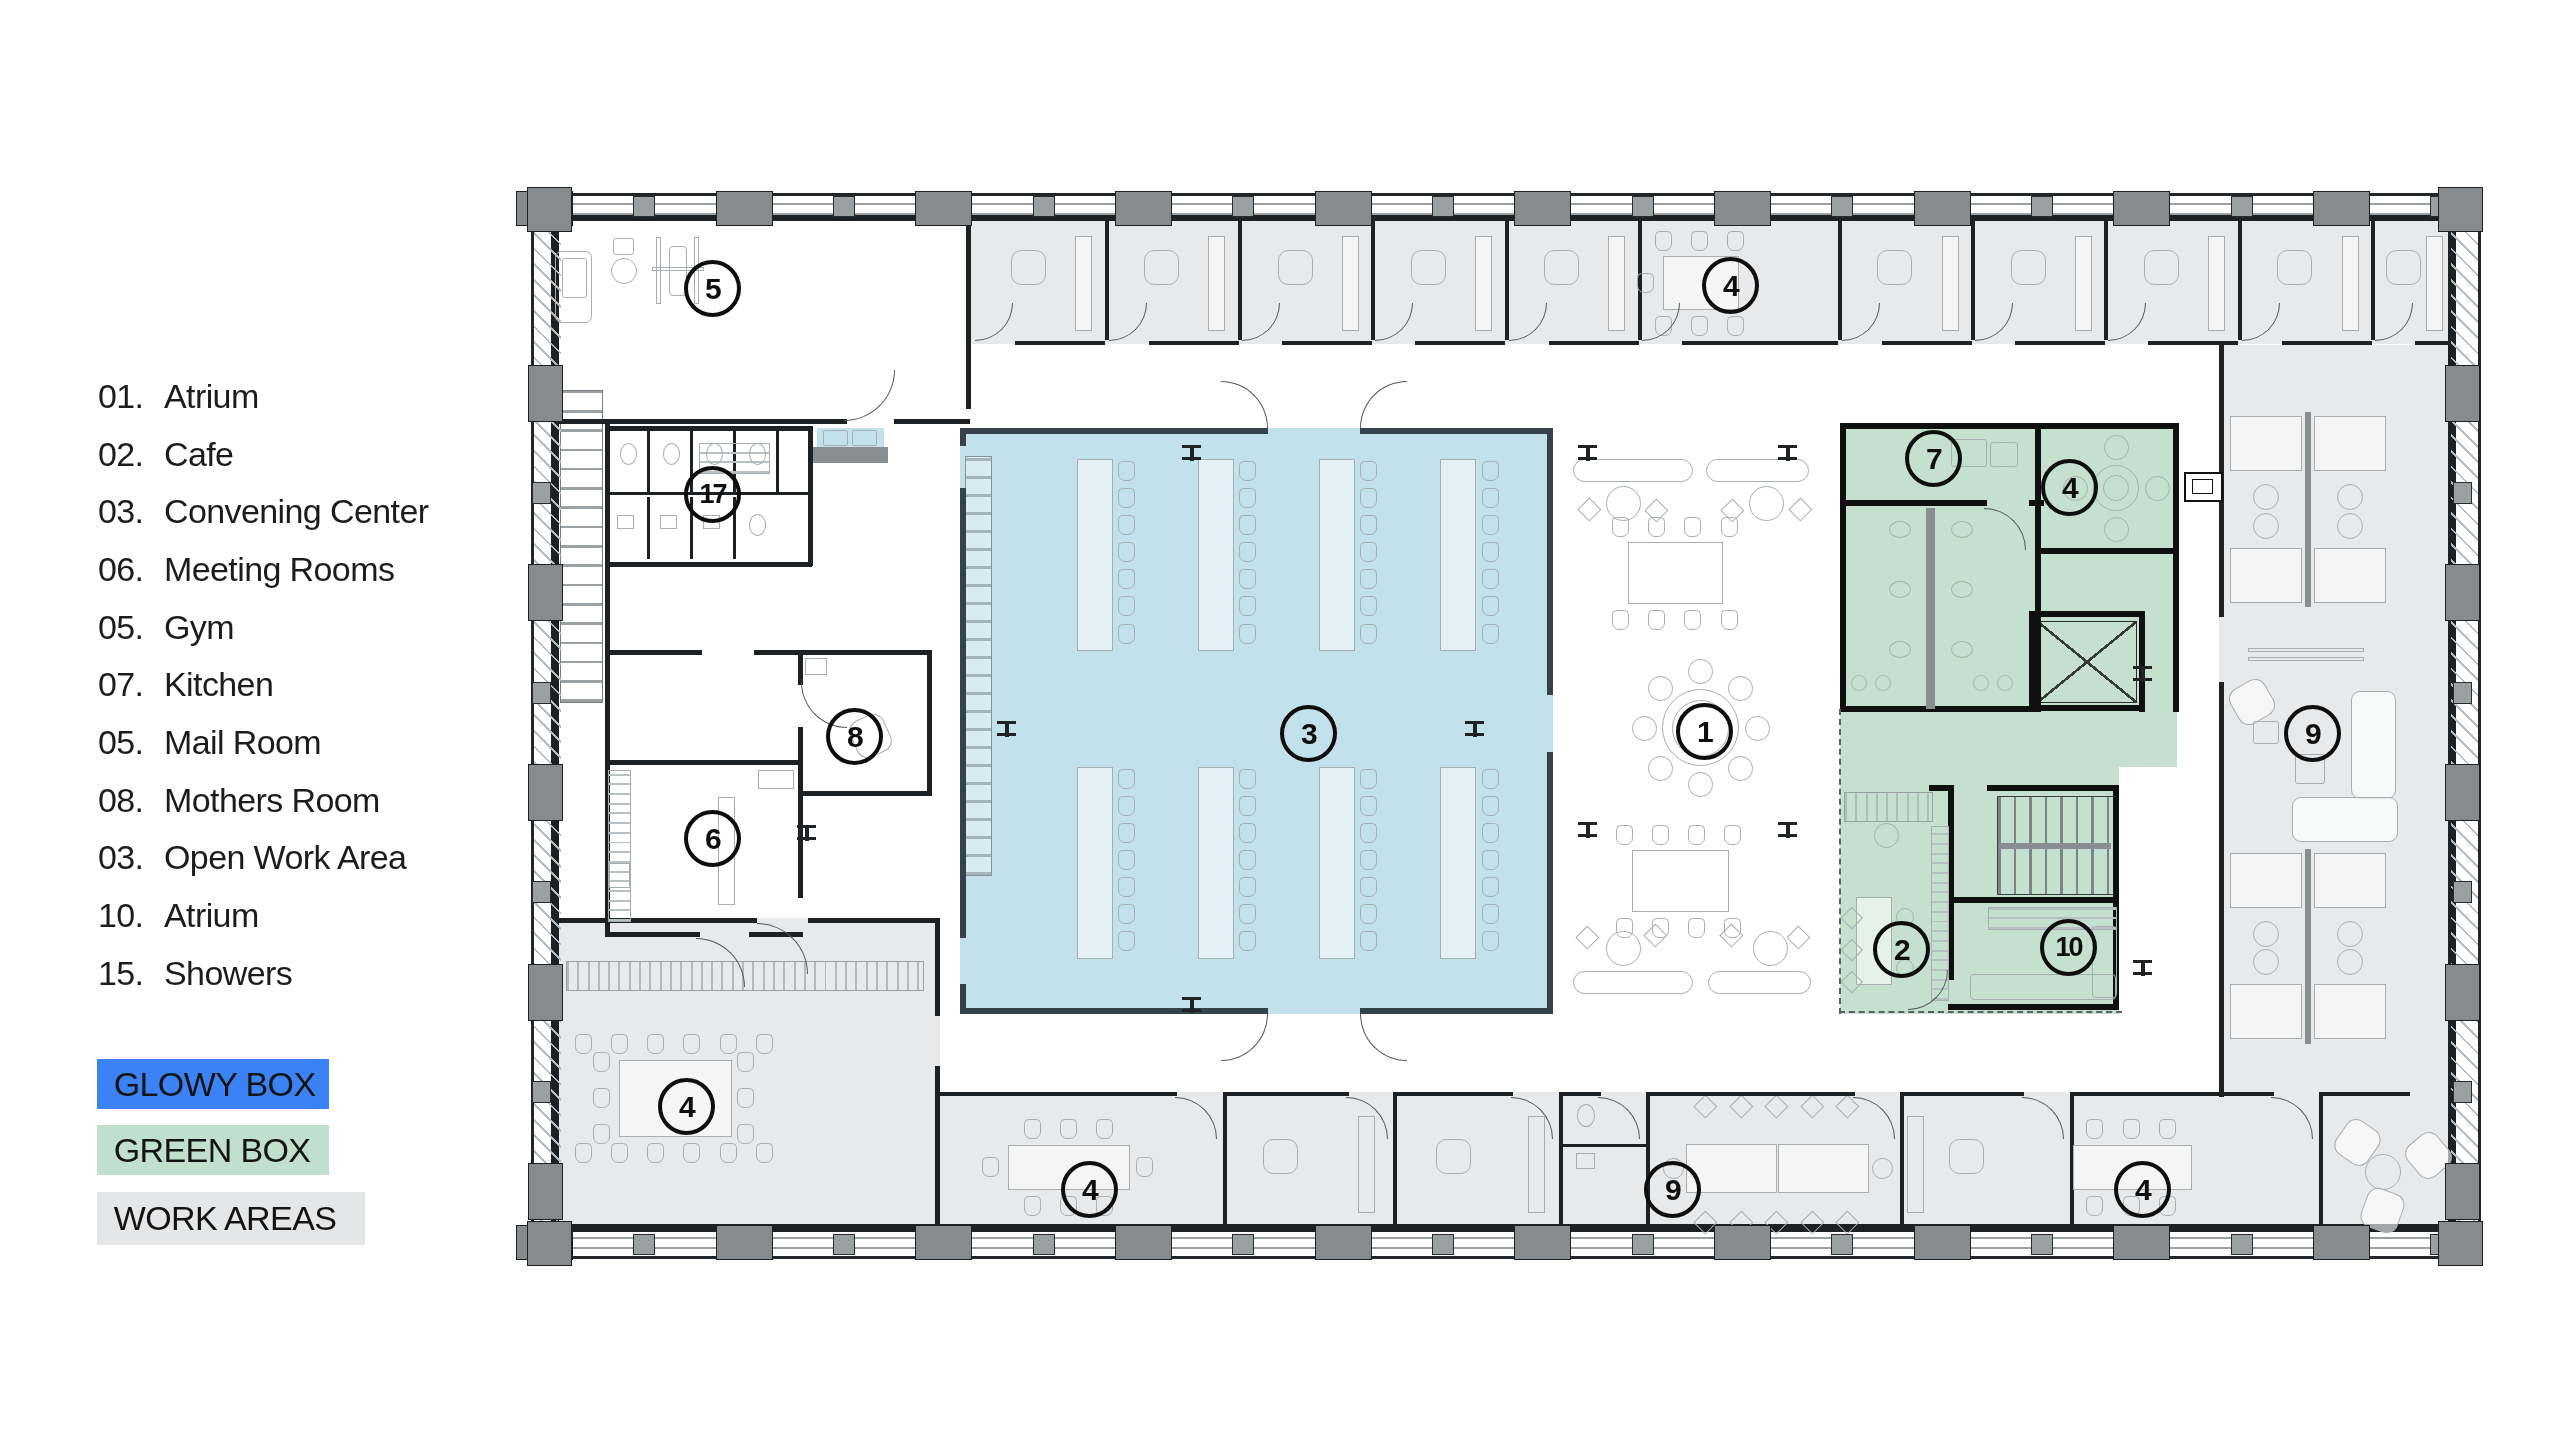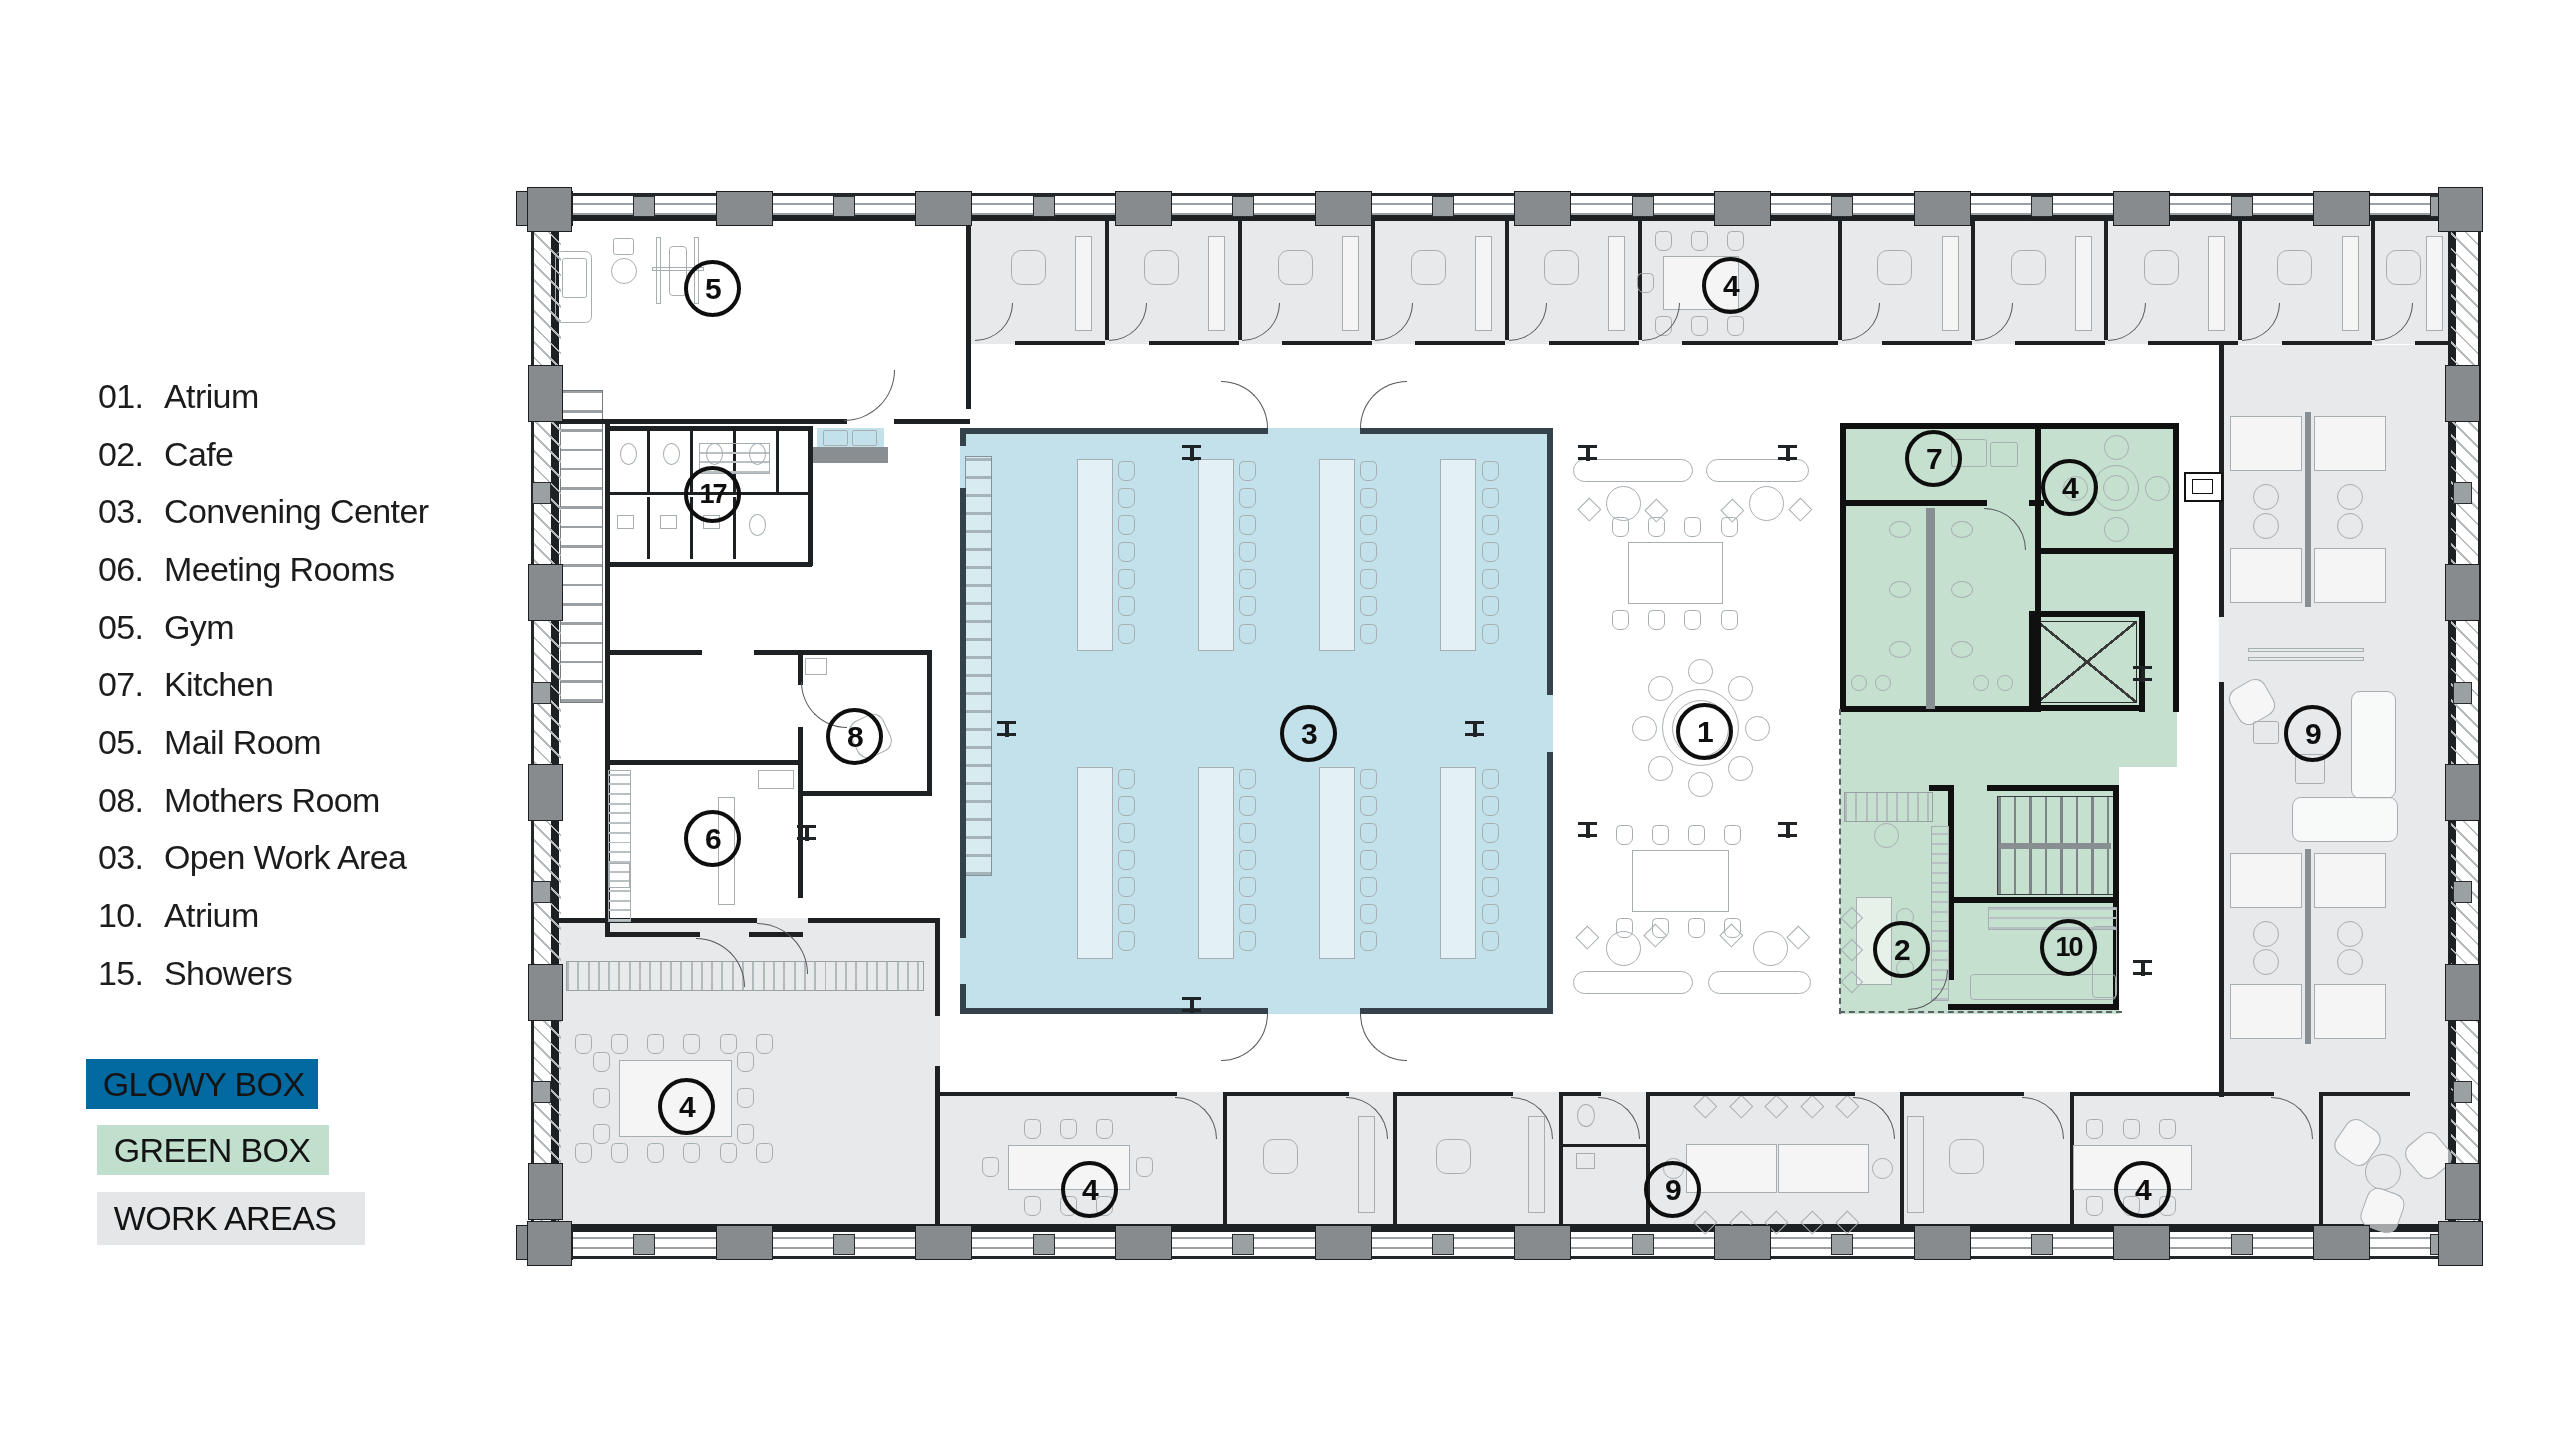--- a/index.html
+++ b/index.html
@@ -76,21 +76,21 @@
         <div class="room-row" style="top: 173px;"><span class="room-num">06.</span><span>Meeting Rooms</span></div>
         <div class="room-row" style="top: 231px;"><span class="room-num">05.</span><span>Gym</span></div>
         <div class="room-row" style="top: 288px;"><span class="room-num">07.</span><span>Kitchen</span></div>
         <div class="room-row" style="top: 346px;"><span class="room-num">05.</span><span>Mail Room</span></div>
         <div class="room-row" style="top: 404px;"><span class="room-num">08.</span><span>Mothers Room</span></div>
         <div class="room-row" style="top: 461px;"><span class="room-num">03.</span><span>Open Work Area</span></div>
         <div class="room-row" style="top: 519px;"><span class="room-num">10.</span><span>Atrium</span></div>
         <div class="room-row" style="top: 577px;"><span class="room-num">15.</span><span>Showers</span></div>
       </div>
     <div id="swatches">
-        <div class="swatch" style="left: 86px; top: 1059px; width: 215px; height: 50px; background: #0369a1;">GLOWY BOX</div>
+        <div class="swatch" style="left: 97px; top: 1059px; width: 215px; height: 50px; background: #3b82f6;">GLOWY BOX</div>
         <div class="swatch" style="left: 97px; top: 1125px; width: 215px; height: 50px; background: rgb(192, 223, 204);">GREEN BOX</div>
         <div class="swatch" style="left: 97px; top: 1192px; width: 251px; height: 53px; background: rgb(229, 230, 231);">WORK AREAS</div>
       </div>
   </div>
   <div id="plan">
       <div class="zone" style="left: 971px; top: 220px; width: 1484px; height: 124px; background: rgb(232, 233, 234);"></div>
       <div class="zone" style="left: 2219px; top: 345px; width: 236px; height: 752px; background: rgb(232, 233, 234);"></div>
       <div class="zone" style="left: 940px; top: 1092px; width: 1515px; height: 133px; background: rgb(232, 233, 234);"></div>
       <div class="zone" style="left: 559px; top: 918px; width: 381px; height: 307px; background: rgb(232, 233, 234);"></div>
       <div class="zone" style="left: 960px; top: 428px; width: 593px; height: 586px; background: rgb(194, 225, 234);"></div>

